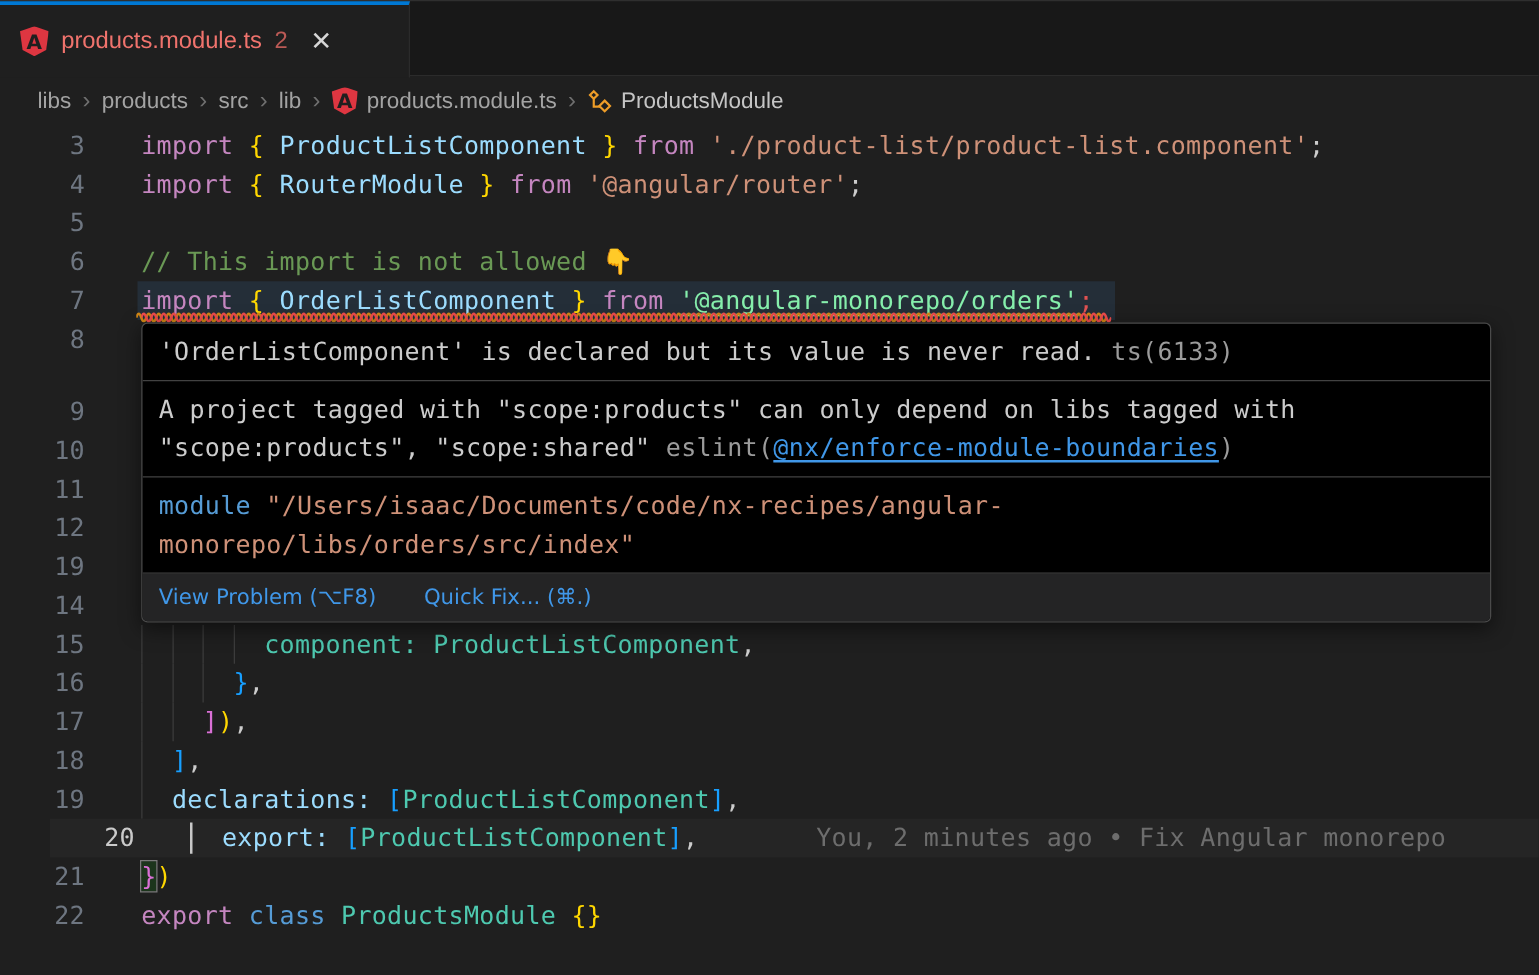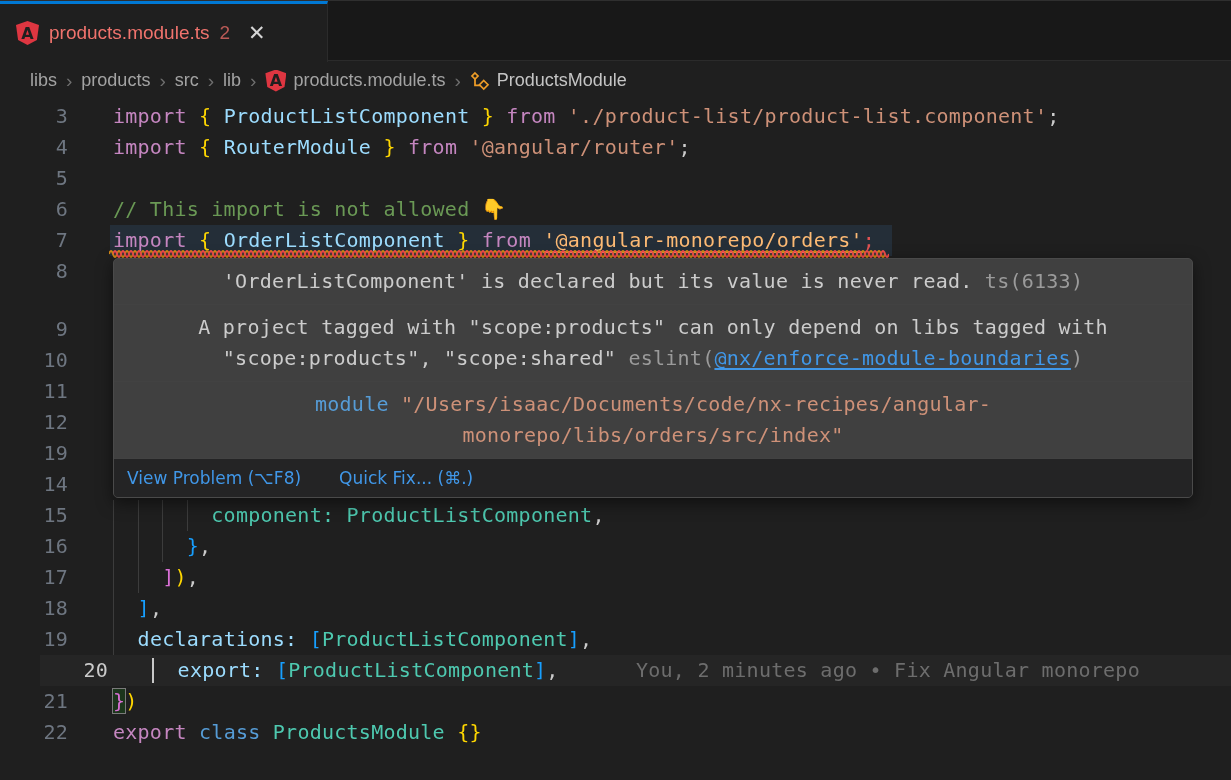--- a/index.html
+++ b/index.html
@@ -37,37 +37,37 @@
   .editor{position:absolute;left:0;top:100px;width:1231px;height:680px;background:#1f1f1f;}
   .row{position:absolute;left:0;width:1231px;height:31px;}
   .row.current{background:#252525;}
   .gutter{position:absolute;left:0;top:0;width:68px;text-align:right;color:#6e7681;}
   .row.current .gutter{color:#cacaca;}
   .code{position:absolute;left:113px;top:0;white-space:pre;color:#ccc;}
   .guide{position:absolute;top:0;bottom:0;width:1px;background:#3c3c3c;}
   .line-hl{position:absolute;left:110px;width:782px;top:0;bottom:0;background:rgba(56,98,147,.22);}
   .squiggle{position:absolute;top:24px;height:9px;pointer-events:none;}
   .cursor{position:absolute;left:112px;top:3px;width:2px;height:25px;background:#c8c8c8;}
-  .blame{position:absolute;left:596px;top:0;color:#6d6d6d;white-space:pre;}
+  .blame{position:absolute;left:613px;top:0;color:#6d6d6d;white-space:pre;}
 
   
   .t-kw{color:#C586C0}.t-kw2{color:#569CD6}
   .t-b1{color:#FFD700}.t-b2{color:#DA70D6}.t-b3{color:#179FFF}
   .t-var{color:#9CDCFE}.t-prop{color:#9CDCFE}.t-type{color:#4EC9B0}
   .t-str{color:#CE9178}
-  .t-strlink{color:#fdba74;text-decoration:underline;text-underline-offset:4px;cursor:pointer;}
+  .t-strlink{color:#86efac;text-decoration:underline;text-underline-offset:4px;cursor:pointer;}
   .t-fg{color:#CCCCCC}.t-cmt{color:#6A9955}.t-dim{color:#9b9b9b}.t-err{color:#E05252}
   .t-link{color:#4097E8;text-decoration:underline;text-underline-offset:3px;cursor:pointer;}
   .t-emoji{font-family:"DejaVu Sans",sans-serif;color:#E8B339}
   .t-match{outline:1px solid #7a7a7a;background:rgba(20,120,20,.25);}
 
   
-  .hover{position:absolute;left:113px;top:258px;width:1080px;background:#404040;
+  .hover{position:absolute;left:113px;top:258px;width:1080px;background:#000000;
          border:1px solid #4a4a4a;border-radius:5px;box-sizing:border-box;
-         box-shadow:0 5px 16px rgba(0,0,0,.5);overflow:hidden;text-align:center;}
+         box-shadow:0 5px 16px rgba(0,0,0,.5);overflow:hidden;}
   .hover-sec{padding:7px 13px;border-bottom:1px solid #424242;color:#ccc;}
   .hover-line{white-space:pre;}
   .hover-actions{display:flex;align-items:center;gap:38px;height:38px;padding:0 13px;
                  background:#242425;font-family:"DejaVu Sans",sans-serif;font-size:17px;}
   .hover-action{color:#4097E8;cursor:pointer;}
 </style>
 </head>
 <body>
 
 <div class="tabstrip">

